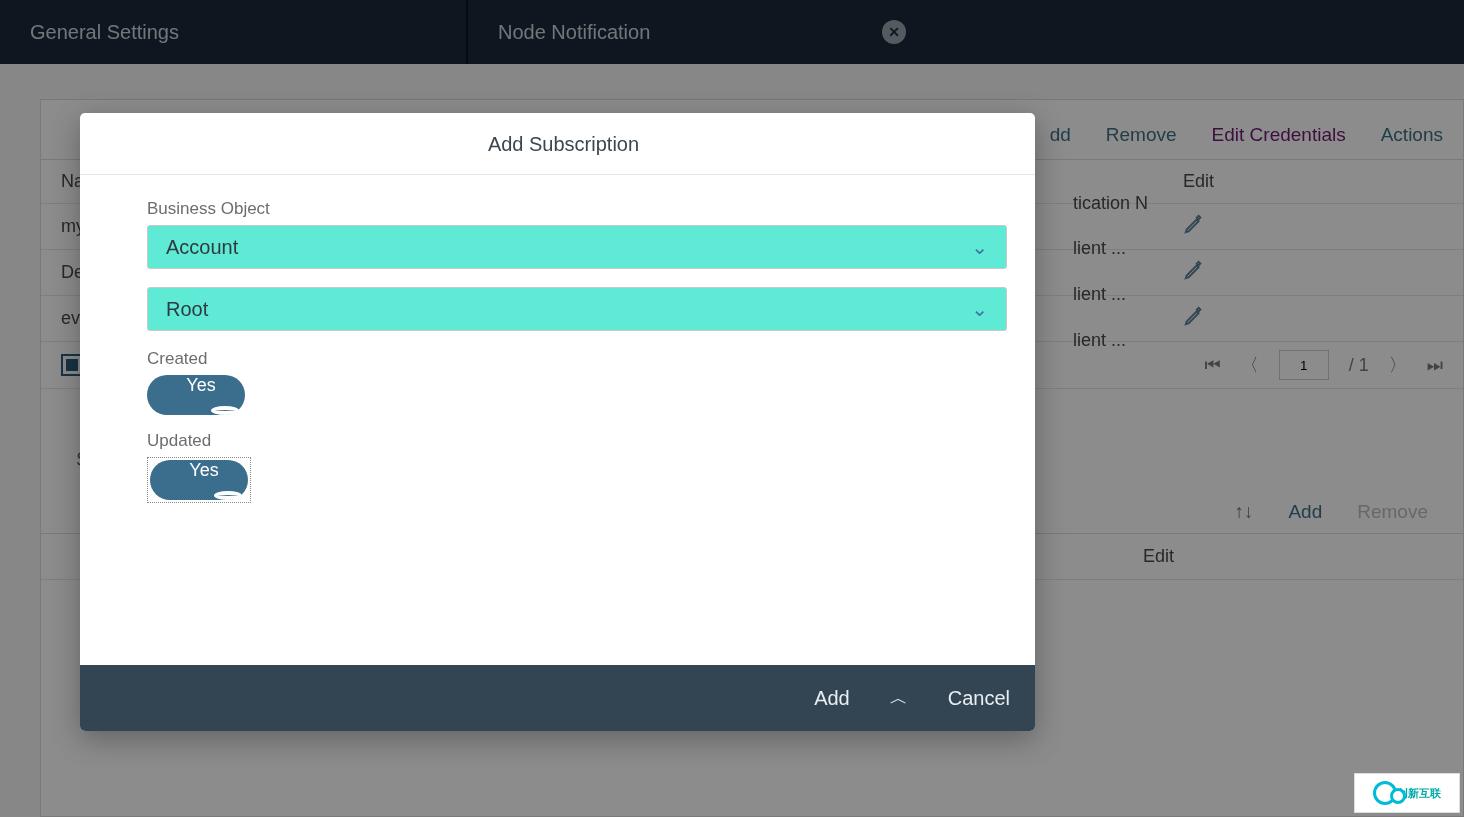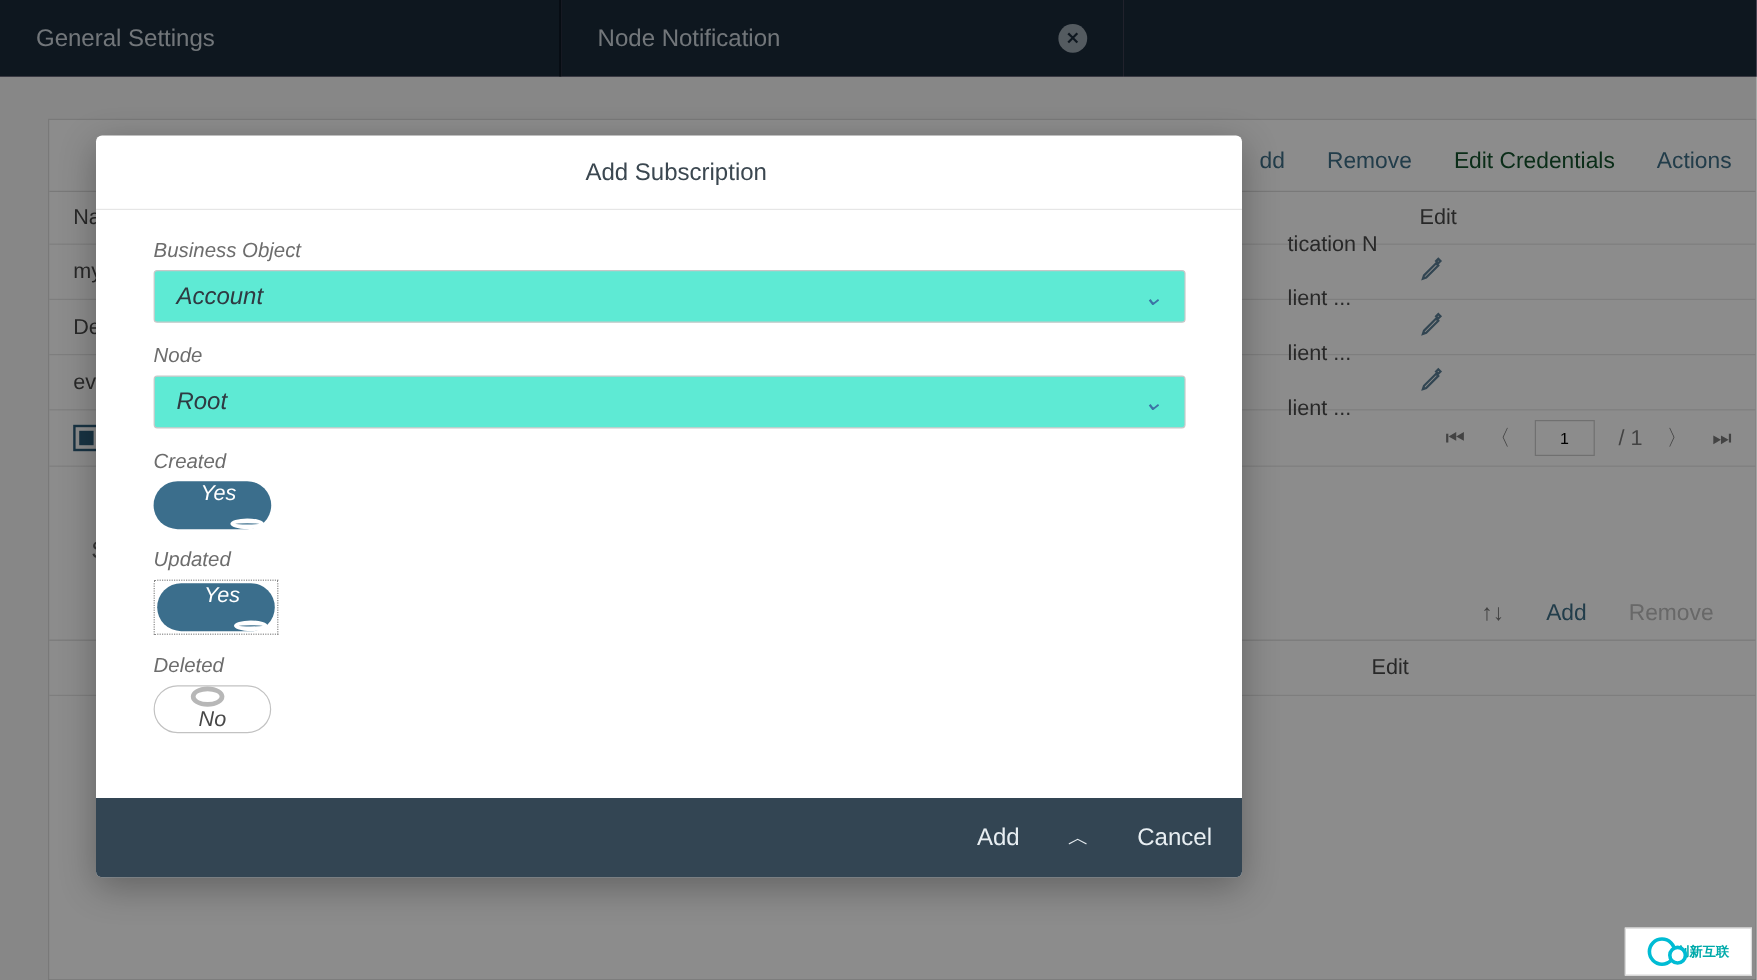--- a/index.html
+++ b/index.html
@@ -27,21 +27,21 @@
   }
   .sheet {
     position: absolute; top: 35px; left: 40px; right: 0; bottom: 0;
     background: #ffffff; border: 1px solid #dcdcdc;
   }
   .sheet .toolbar1 {
     display: flex; justify-content: flex-end; gap: 35px;
     padding: 20px 20px 10px 20px; font-size: 19px; color: #3f6f88;
     border-bottom: 1px solid #dcdcdc; height: 60px; align-items: center;
   }
-  .sheet .toolbar1 .disabled { color: #14532d; }
+  .sheet .toolbar1 .disabled { color: #701a75; }
   .sheet .headerrow, .sheet .datarow {
     display: flex; align-items: center; height: 46px; border-bottom: 1px solid #e6e6e6;
     font-size: 18px; color: #4a4a4a; padding-left: 20px;
   }
   .sheet .headerrow { height: 44px; }
   .sheet .col-name  { width: 365px; }
   .sheet .col-space { flex: 1; }
   .sheet .col-notif { width: 110px; margin-top: 44px; }
   .sheet .col-edit  { width: 280px; }
   .sheet .edit-icon { color: #5b7f95; }
@@ -83,21 +83,21 @@
   
   .modal {
     position: absolute; top: 113px; left: 80px; width: 955px; height: 618px;
     background: #ffffff; border-radius: 5px; box-shadow: 0 8px 30px rgba(0,0,0,0.3);
     display: flex; flex-direction: column;
   }
   .modal .title {
     text-align: center; font-size: 20px; color: #3b4750; padding: 20px 0 18px 12px;
     border-bottom: 1px solid #e6e6e6;
   }
-  .modal .body { flex: 1; padding: 18px 48px 10px 48px; color: #555; font-style: italic; }
+  .modal .body { flex: 1; padding: 18px 48px 10px 67px; color: #555; }
   .modal .body .label { font-size: 17px; color: #6d6d6d; margin-top: 6px; margin-bottom: 6px; }
   .modal .body .select {
     width: 860px; height: 44px; border: 1px solid #c8c8c8; border-radius: 3px;
     display: flex; align-items: center; justify-content: space-between;
     padding: 0 18px; font-size: 20px; color: #2f3a42; margin-bottom: 18px;
     background: #5eead4;
   }
   .modal .body .select .chev { color: #3c72a5; }
   .modal .body .toggle-row { margin-bottom: 16px; }
   .modal .body .toggle {
@@ -241,21 +241,20 @@
 <div class="modal">
   <div class="title">Add Subscription</div>
 
   <div class="body">
     <div class="label">Business Object</div>
     <div class="select">
       <span>Account</span>
       <span class="chev">⌄</span>
     </div>
 
-    <div class="label">Node</div>
     <div class="select">
       <span>Root</span>
       <span class="chev">⌄</span>
     </div>
 
     <div class="toggle-row">
       <div class="label">Created</div>
       <div class="toggle on">
         <span class="txt">Yes</span>
         <span class="knob"></span>
@@ -265,27 +264,20 @@
     <div class="toggle-row">
       <div class="label">Updated</div>
       <span class="focusbox">
         <div class="toggle on">
           <span class="txt">Yes</span>
           <span class="knob"></span>
         </div>
       </span>
     </div>
 
-    <div class="toggle-row">
-      <div class="label">Deleted</div>
-      <div class="toggle off">
-        <span class="knob"></span>
-        <span>No</span>
-      </div>
-    </div>
   </div>
 
   <div class="footer">
     <span>Add</span>
     <span class="chev-up">︿</span>
     <span>Cancel</span>
   </div>
 </div>
 
 <div class="watermark">

